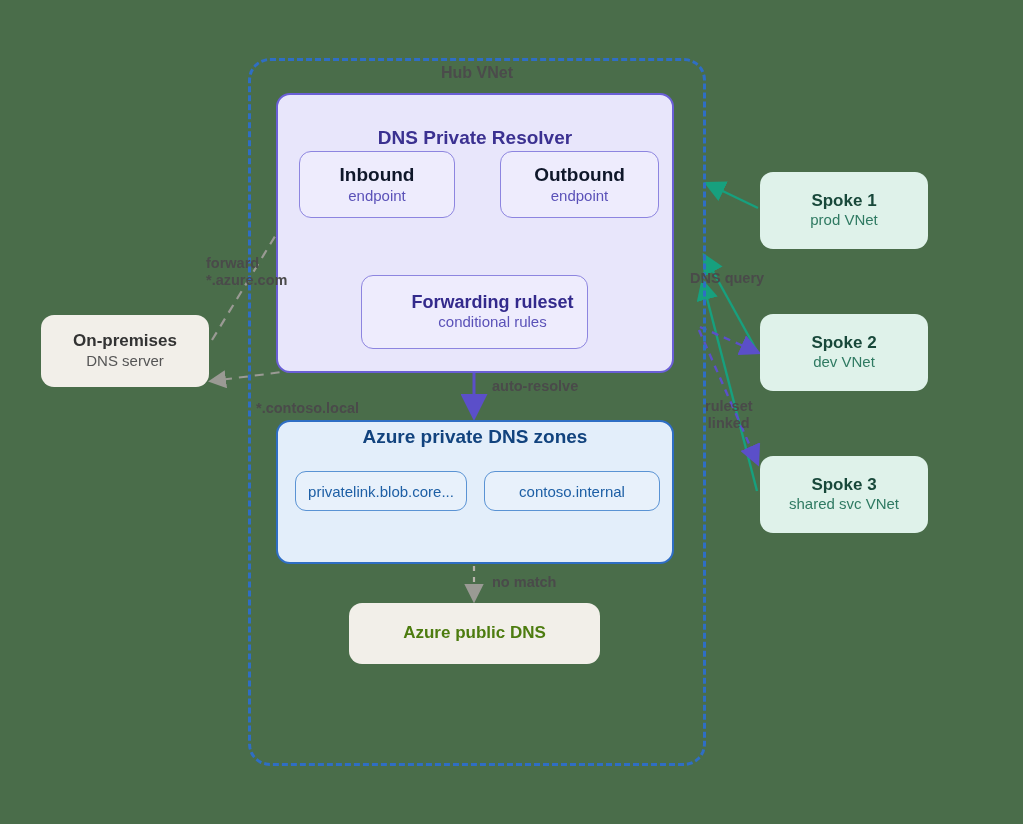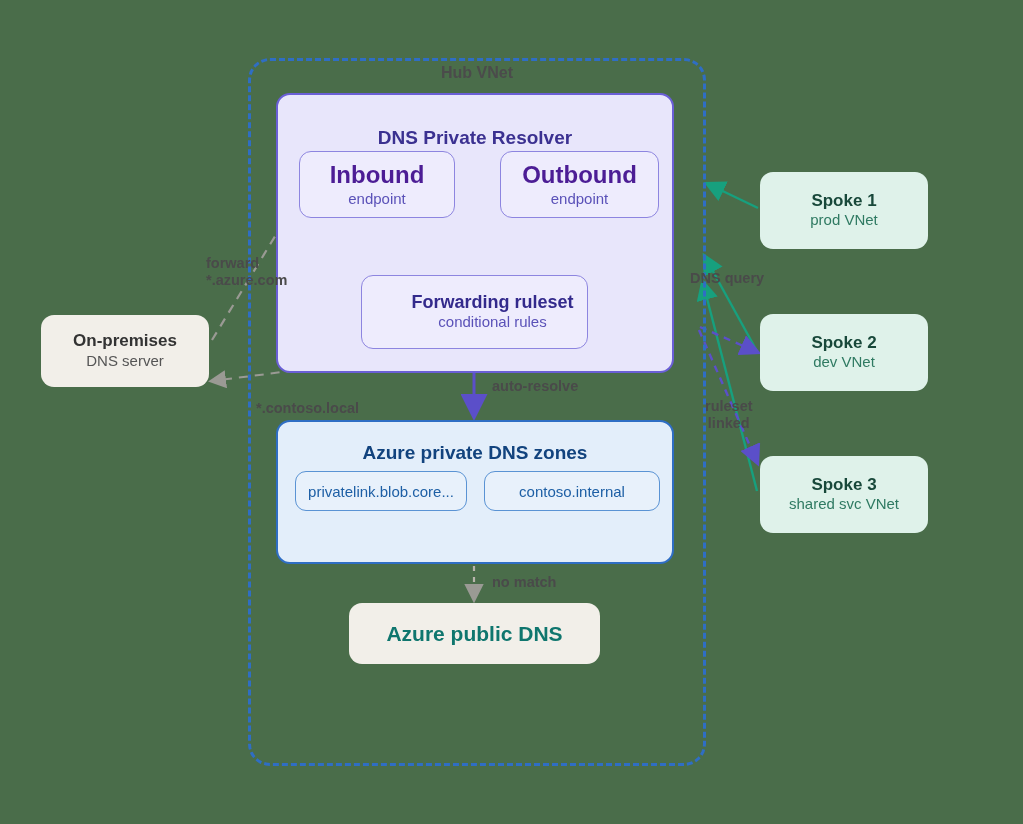--- a/index.html
+++ b/index.html
@@ -76,41 +76,41 @@
     background: #eeecfd;
     border: 1.6px solid #8d85e0;
     border-radius: 12px;
     display: flex;
     flex-direction: column;
     align-items: center;
     justify-content: center;
   }
   #inbound-endpoint { left: 299px; top: 151px; width: 156px; height: 67px; }
   #outbound-endpoint { left: 500px; top: 151px; width: 159px; height: 67px; }
-  .endpoint .title { font-size: 24px; color: #4c1d95; }
+  .endpoint .title { font-size: 19px; color: #0f172a; }
   .endpoint .sub { font-size: 15px; color: #5a51b8; }
   #forwarding-ruleset {
     left: 361px; top: 275px;
     width: 227px; height: 74px;
     background: #eeecfd;
     border: 1.6px solid #8d85e0;
     border-radius: 12px;
     padding-left: 36px;
   }
   #forwarding-ruleset .title { font-size: 18px; color: #332a8c; }
   #forwarding-ruleset .sub { font-size: 15px; color: #5a51b8; }
   
   #dns-zones {
     left: 276px; top: 420px;
     width: 398px; height: 144px;
     background: #e3eefa;
     border: 2px solid #2f6ec4;
     border-radius: 14px;
     justify-content: flex-start;
-    padding-top: 20px;
+    padding-top: 4px;
   }
   #dns-zones > .title { font-size: 19px; color: #12437e; }
   .zone-pill {
     position: absolute;
     box-sizing: border-box;
     background: #e8f1fb;
     border: 1.5px solid #5a93d4;
     border-radius: 11px;
     display: flex;
     align-items: center;
@@ -129,21 +129,21 @@
   }
   #on-premises .title { font-size: 17px; color: #333333; }
   #on-premises .sub { font-size: 15px; color: #555555; }
   
   #azure-public-dns {
     left: 349px; top: 603px;
     width: 251px; height: 61px;
     background: #f2efe9;
     border-radius: 13px;
   }
-  #azure-public-dns .title { font-size: 21px; color: #0f766e; }
+  #azure-public-dns .title { font-size: 17px; color: #4d7c0f; }
   
   .spoke {
     position: absolute;
     box-sizing: border-box;
     background: #dff2ea;
     border-radius: 13px;
     display: flex;
     flex-direction: column;
     align-items: center;
     justify-content: center;

